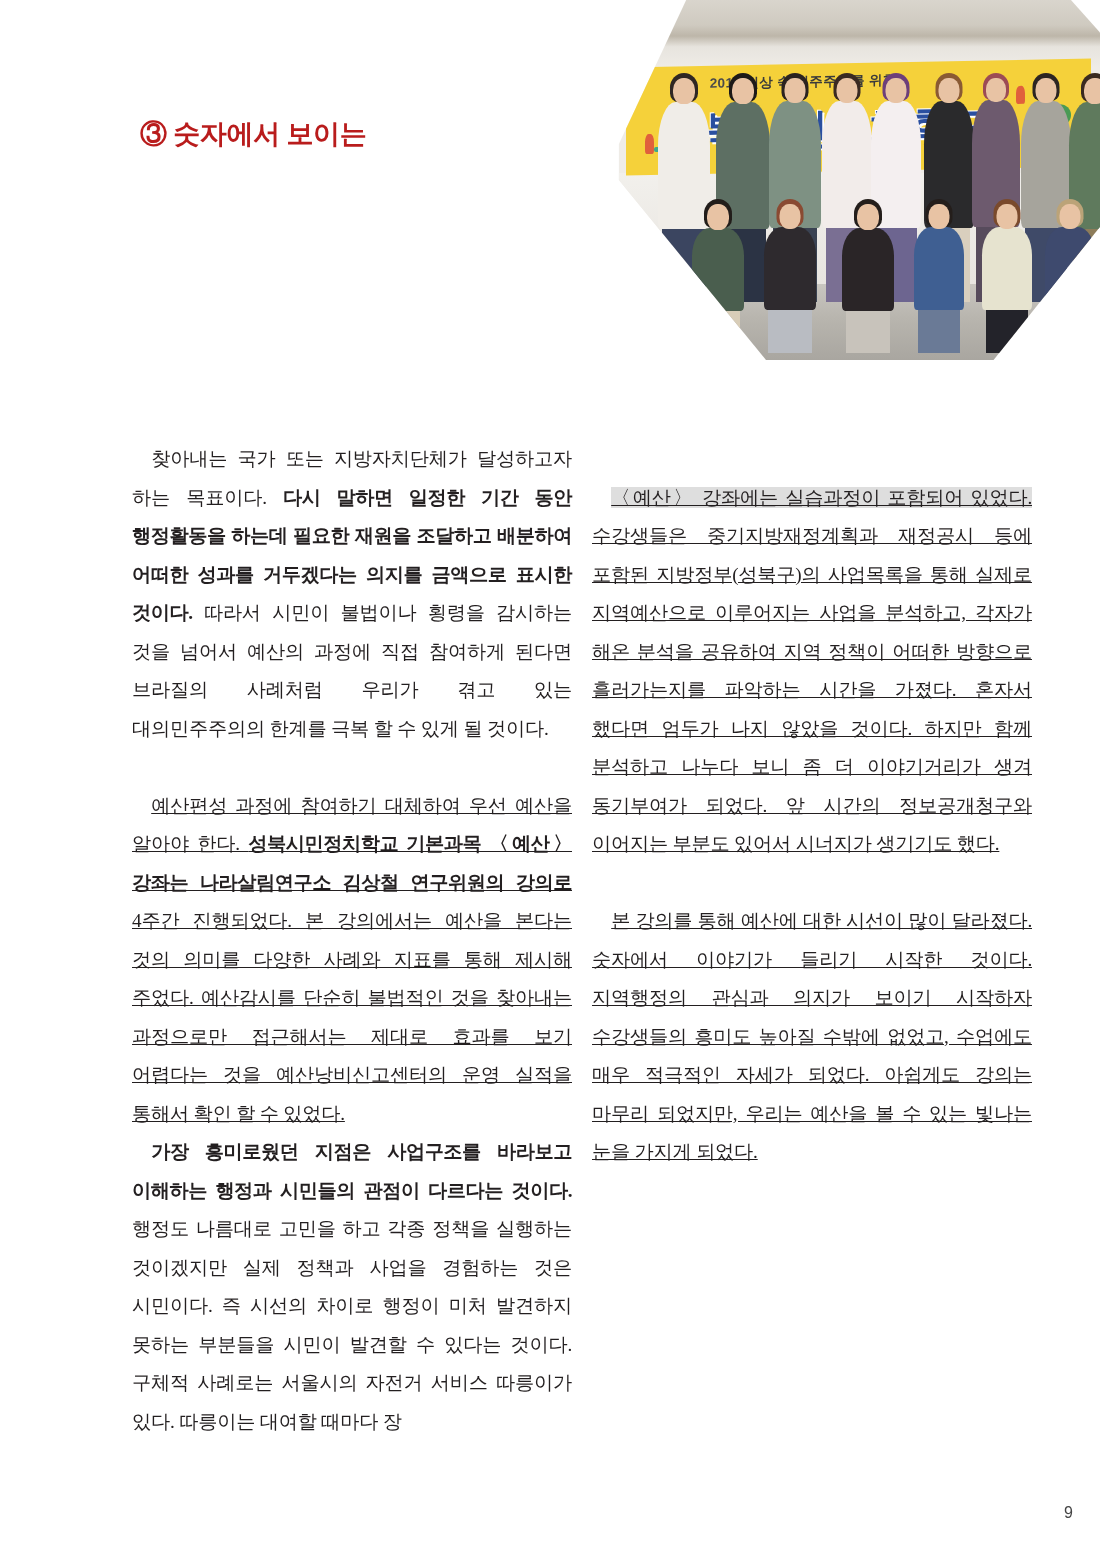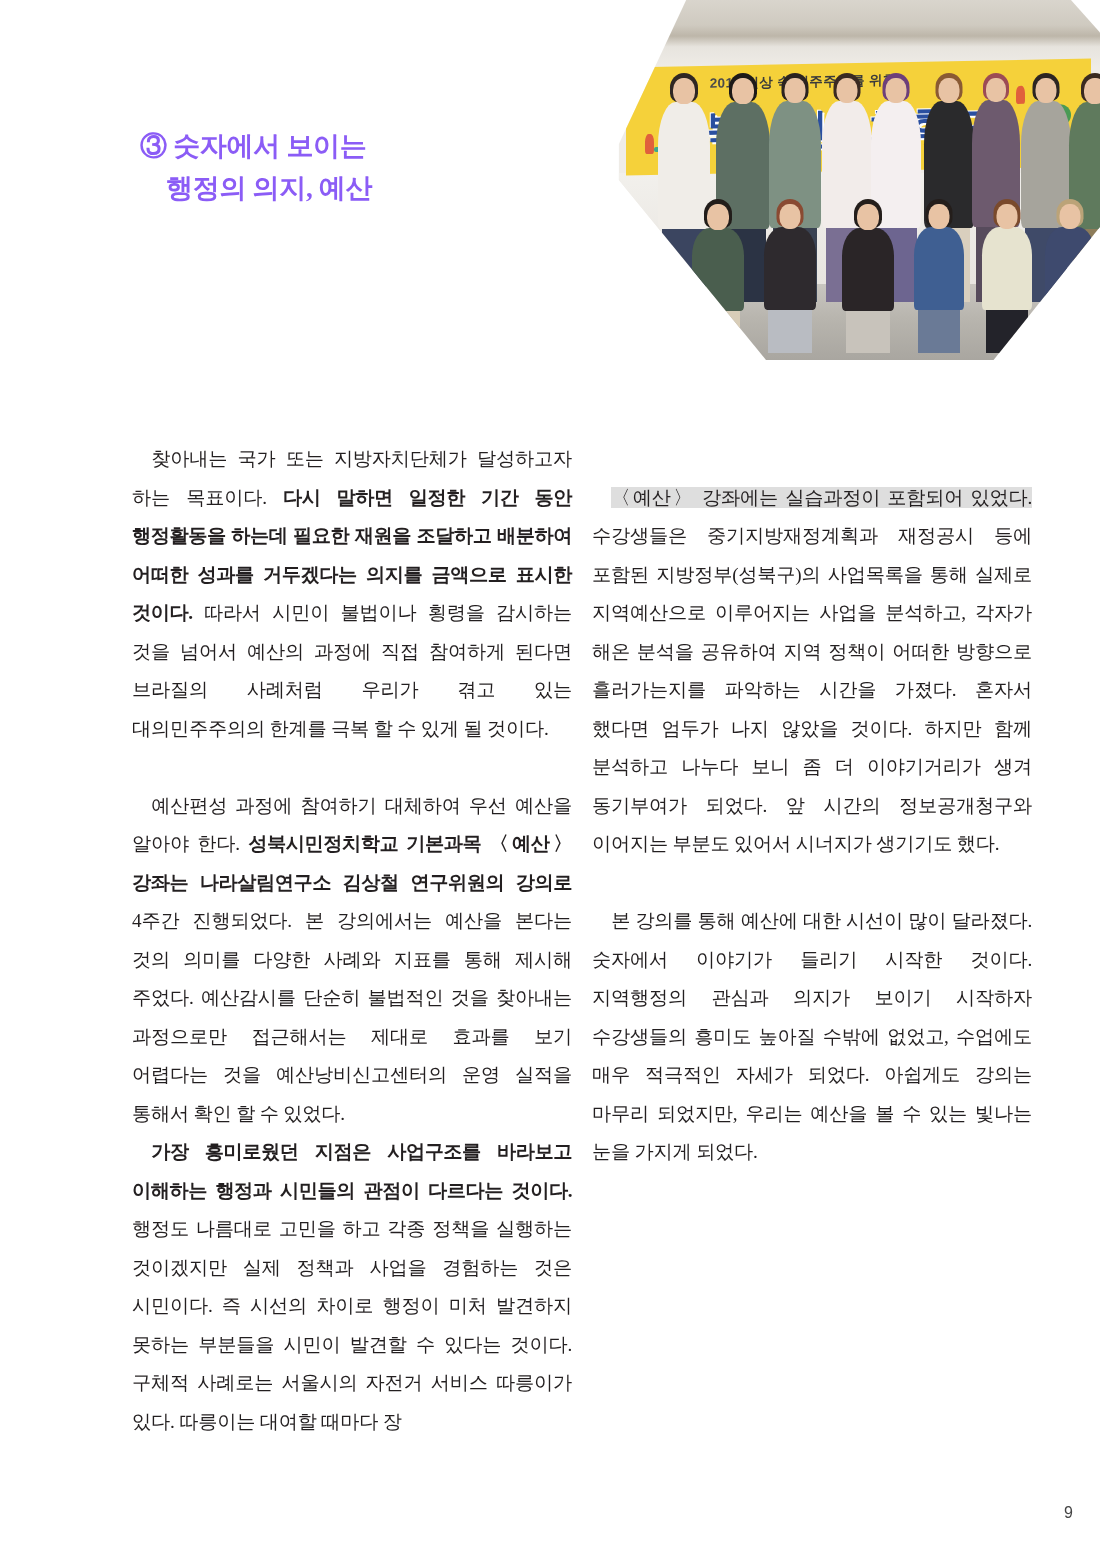--- a/index.html
+++ b/index.html
@@ -136,26 +136,26 @@
     position: absolute;
     left: 50%;
     transform: translateX(-50%);
     z-index: 0;
   }
 
   
   .heading {
     position: absolute;
     left: 140px;
-    top: 108px;
+    top: 96px;
     width: 430px;
     font-family: "Liberation Serif", serif;
     font-size: 27px;
     line-height: 1.55;
-    color: #8b5cf6;
+    color: #b91c1c;
     letter-spacing: -0.3px;
   }
   .heading .l2 { display: block; padding-left: 26px; }
 
   
   .columns {
     position: absolute;
     left: 0;
     top: 440px;
     width: 1111px;
@@ -172,21 +172,21 @@
     letter-spacing: -0.2px;
     word-break: keep-all;
   }
   .col.left  { left: 132px; }
   .col.right { left: 592px; }
 
   .col p {
     margin: 0;
     text-indent: 1em;
   }
-  .col p.gap-before { margin-top: 38.5px; }
+  .col p.gap-before { margin-top: 38.5px; text-decoration: underline; }
   .col p.no-indent { text-indent: 0; }
 
   b, .bold {
     font-weight: 700;
     letter-spacing: -0.45px;
   }
   .hl {
     background: #dedede;
   }
 
@@ -315,21 +315,20 @@
             <div class="body" style="width: 50px; height: 55%; top: 25px; background: rgb(62, 74, 110);"></div>
             <div class="hair" style="width: 27px; height: 28px; top: -3px; background: rgb(187, 163, 120);"></div>
             <div class="head" style="width: 21px; height: 25px; top: 2px;"></div>
           </div>
         </div>
     </div>
   </div>
 
   <h1 class="heading">
     <span class="l1">③ 숫자에서 보이는</span>
-    <span class="l2">행정의 의지, 예산</span>
   </h1>
 
   <div class="columns">
     <div class="col left" id="col-left">
         <p><span>찾아내는 국가 또는 지방자치단체가 달성하고자 하는 목표이다. </span><span class="bold">다시 말하면 일정한 기간 동안 행정활동을 하는데 필요한 재원을 조달하고 배분하여 어떠한 성과를 거두겠다는 의지를 금액으로 표시한 것이다.</span><span> 따라서 시민이 불법이나 횡령을 감시하는 것을 넘어서 예산의 과정에 직접 참여하게 된다면 브라질의 사례처럼 우리가 겪고 있는 대의민주주의의 한계를 극복 할 수 있게 될 것이다.</span></p>
         <p class="gap-before"><span>예산편성 과정에 참여하기 대체하여 우선 예산을 알아야 한다. </span><span class="bold">성북시민정치학교 기본과목 〈예산〉 강좌는 나라살림연구소 김상철 연구위원의 강의로</span><span> 4주간 진행되었다. 본 강의에서는 예산을 본다는 것의 의미를 다양한 사례와 지표를 통해 제시해 주었다. 예산감시를 단순히 불법적인 것을 찾아내는 과정으로만 접근해서는 제대로 효과를 보기 어렵다는 것을 예산낭비신고센터의 운영 실적을 통해서 확인 할 수 있었다.</span></p>
         <p><span class="bold">가장 흥미로웠던 지점은 사업구조를 바라보고 이해하는 행정과 시민들의 관점이 다르다는 것이다.</span><span> 행정도 나름대로 고민을 하고 각종 정책을 실행하는 것이겠지만 실제 정책과 사업을 경험하는 것은 시민이다. 즉 시선의 차이로 행정이 미처 발견하지 못하는 부분들을 시민이 발견할 수 있다는 것이다. 구체적 사례로는 서울시의 자전거 서비스 따릉이가 있다. 따릉이는 대여할 때마다 장</span></p>
       </div>
     <div class="col right" id="col-right">
         <p class="gap-before"><span class="hl">〈예산〉 강좌에는 실습과정이 포함되어 있었다.</span><span> 수강생들은 중기지방재정계획과 재정공시 등에 포함된 지방정부(성북구)의 사업목록을 통해 실제로 지역예산으로 이루어지는 사업을 분석하고, 각자가 해온 분석을 공유하여 지역 정책이 어떠한 방향으로 흘러가는지를 파악하는 시간을 가졌다. 혼자서 했다면 엄두가 나지 않았을 것이다. 하지만 함께 분석하고 나누다 보니 좀 더 이야기거리가 생겨 동기부여가 되었다. 앞 시간의 정보공개청구와 이어지는 부분도 있어서 시너지가 생기기도 했다.</span></p>

